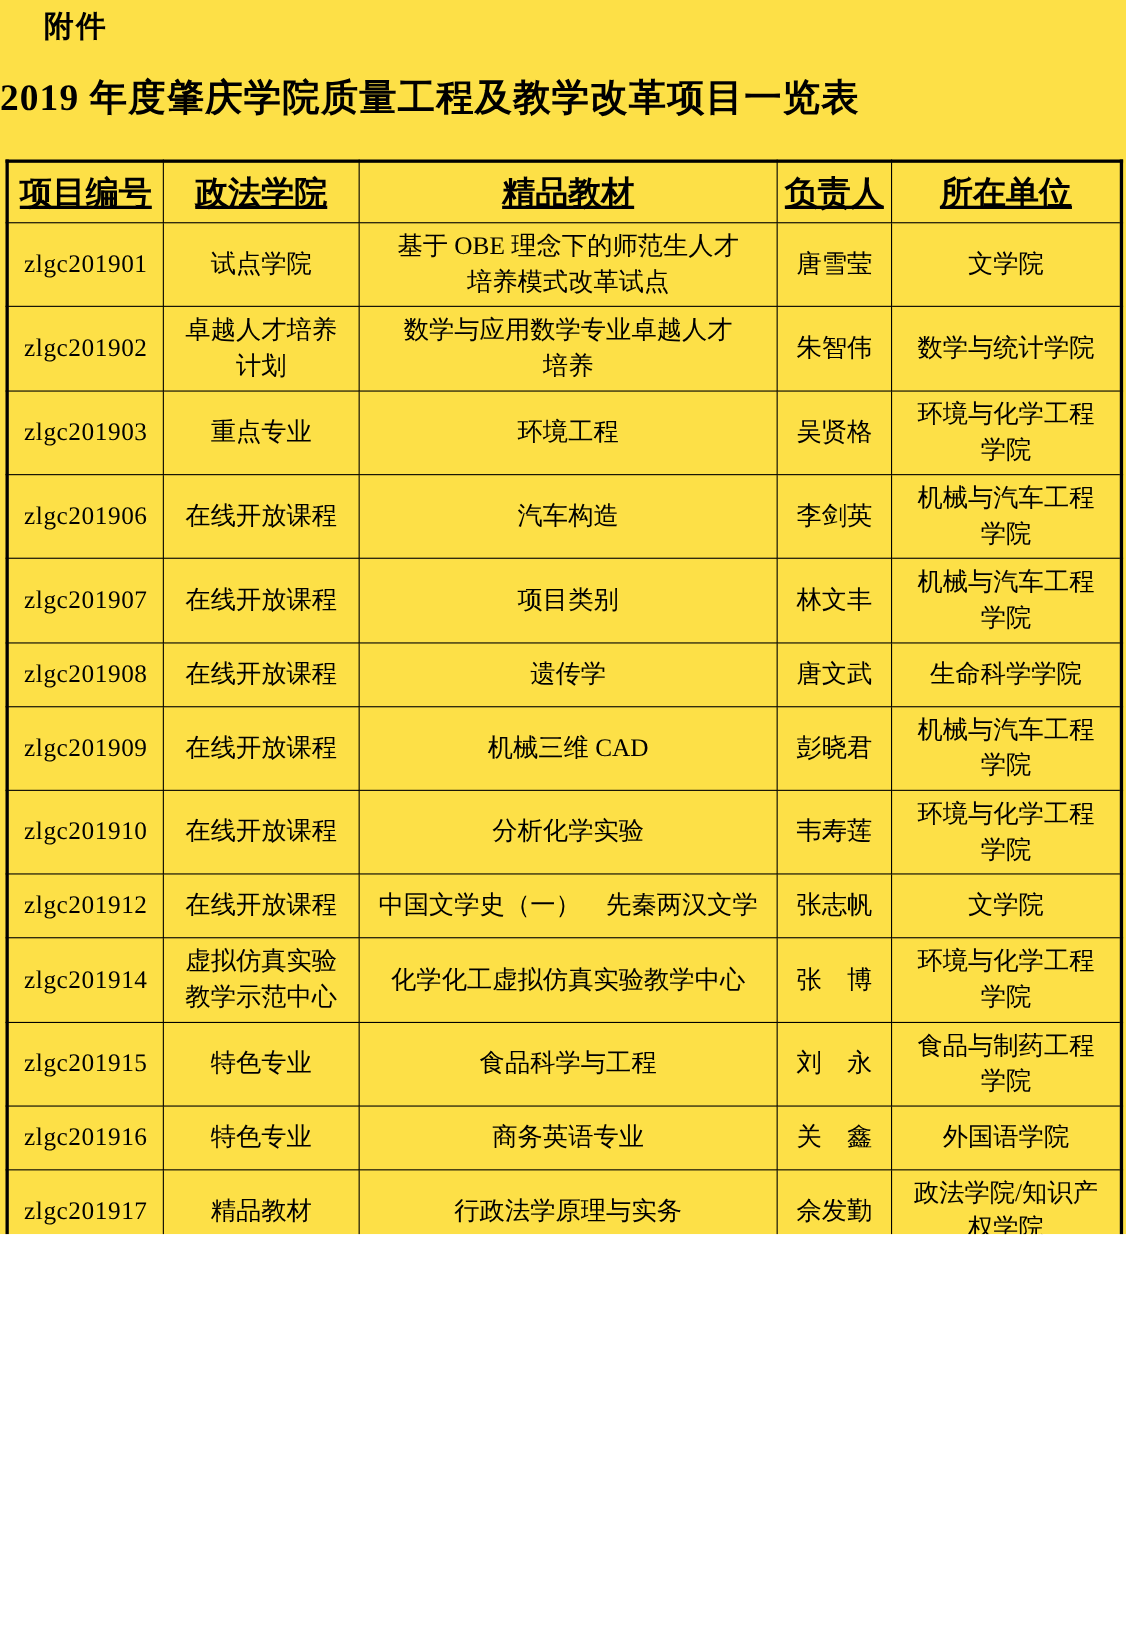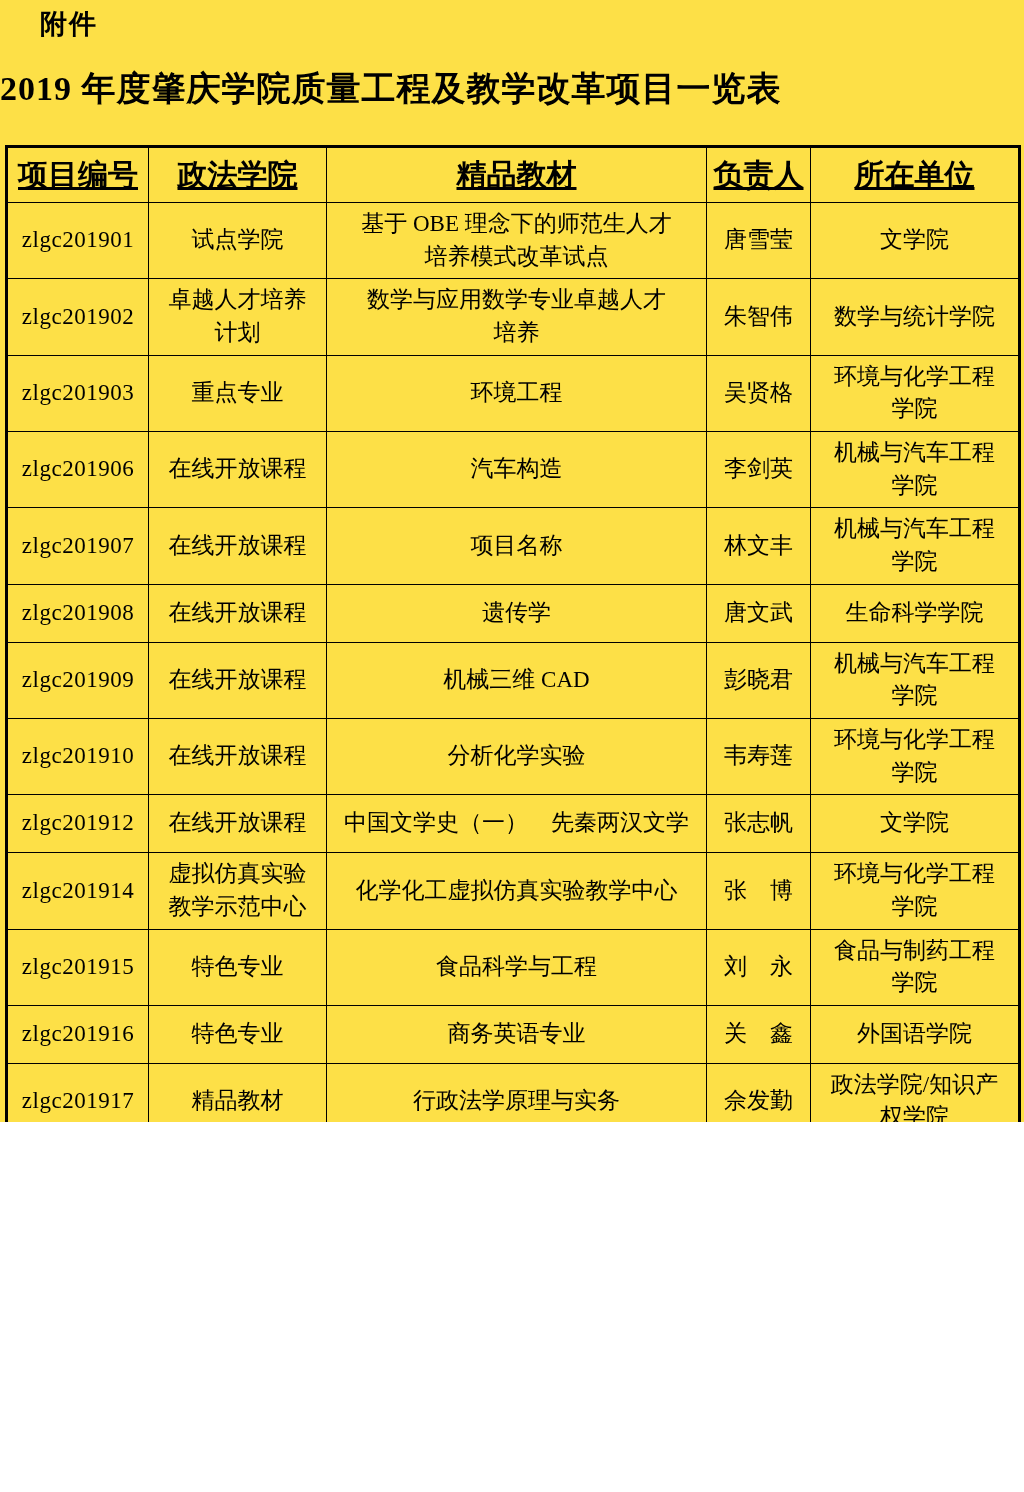--- a/index.html
+++ b/index.html
@@ -142,21 +142,21 @@
           <td class="col-id">zlgc201906</td>
           <td>在线开放课程</td>
           <td>汽车构造</td>
           <td>李剑英</td>
           <td>机械与汽车工程
 学院</td>
         </tr>
         <tr>
           <td class="col-id">zlgc201907</td>
           <td>在线开放课程</td>
-          <td>项目名称</td>
+          <td>项目类别</td>
           <td>林文丰</td>
           <td>机械与汽车工程
 学院</td>
         </tr>
         <tr>
           <td class="col-id">zlgc201908</td>
           <td>在线开放课程</td>
           <td>遗传学</td>
           <td>唐文武</td>
           <td>生命科学学院</td>

